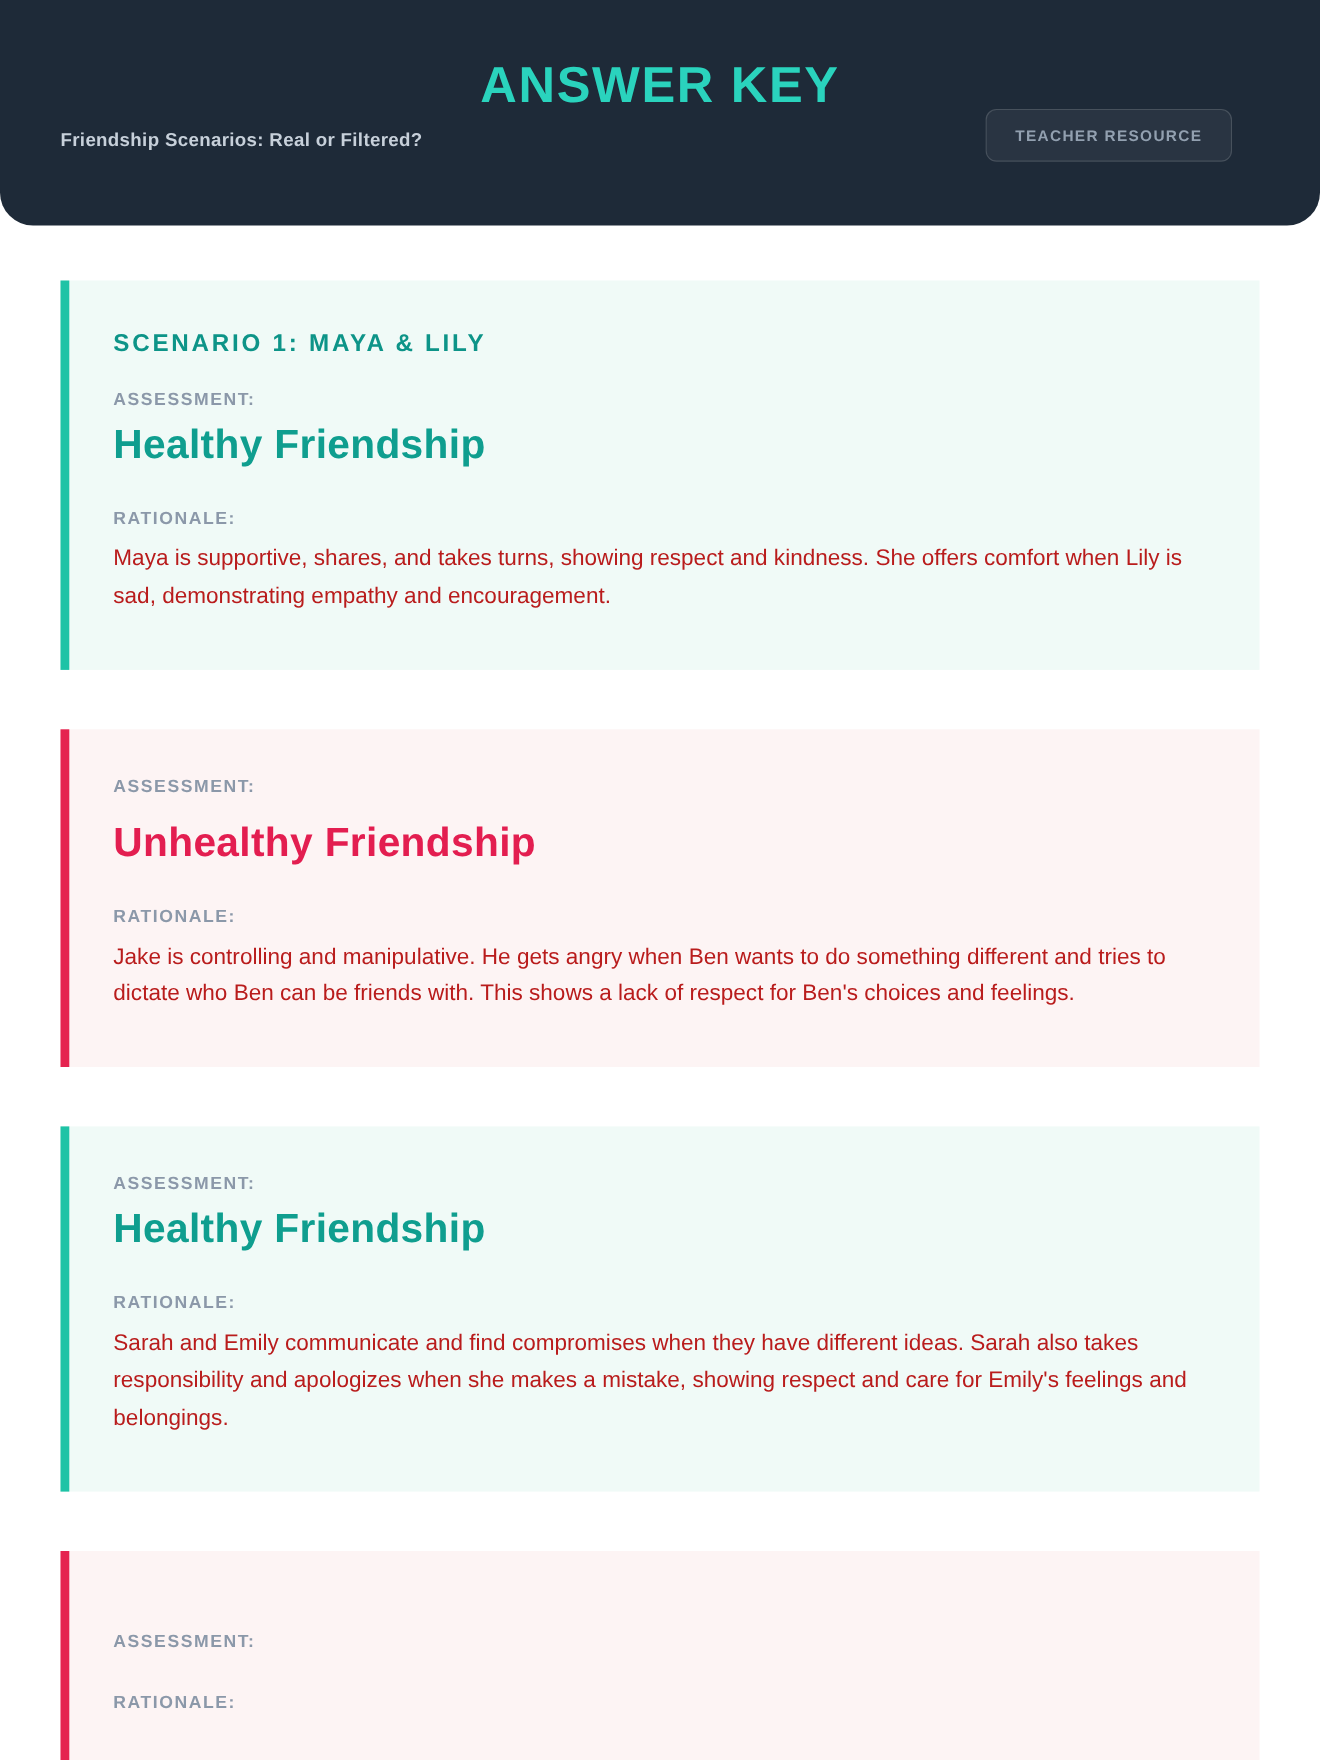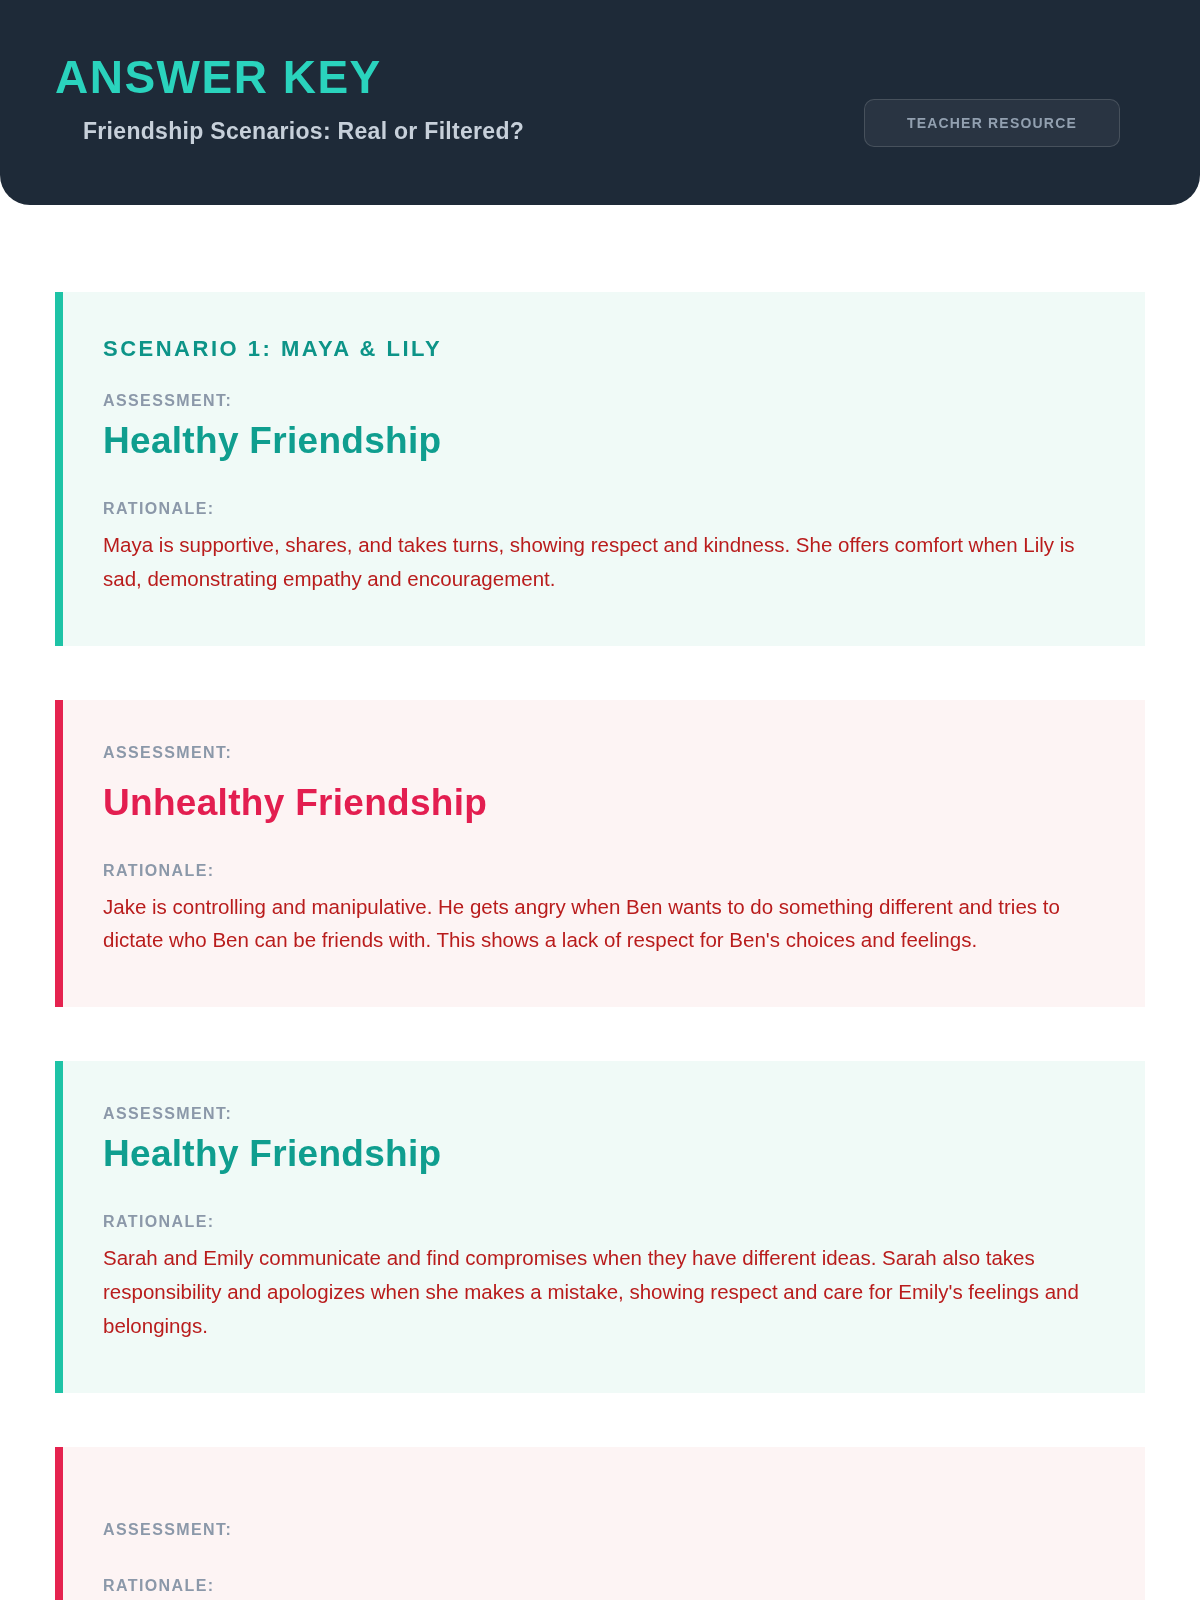--- a/index.html
+++ b/index.html
@@ -26,36 +26,36 @@
     background: #1e2a38;
     border-radius: 0 0 30px 30px;
     padding: 50px 55px 0 55px;
   }
 
   .page-title {
     color: #2ad3bd;
     font-size: 46px;
     font-weight: 800;
     letter-spacing: 1.5px;
+    text-align: center;
   }
 
   .page-subtitle {
     margin-top: 14px;
     color: #c7d0da;
-    font-size: 23px;
+    font-size: 17px;
     font-weight: 700;
     letter-spacing: 0.3px;
-    margin-left: 28px;
   }
 
   .badge {
     position: absolute;
     top: 99px;
     right: 80px;
-    padding: 15px 42px;
+    padding: 15px 26px;
     border-radius: 10px;
     border: 1px solid rgba(255, 255, 255, 0.14);
     background: rgba(255, 255, 255, 0.05);
     color: #92a0b0;
     font-size: 14px;
     font-weight: 700;
     letter-spacing: 1.2px;
   }
 
   
@@ -65,21 +65,20 @@
 
   .card {
     border-left: 8px solid #cccccc;
     padding: 44px 48px 50px 40px;
     margin-bottom: 54px;
   }
 
   .card.healthy {
     background: #f0faf7;
     border-left-color: #1ec3a6;
-    margin-top: 37px;
   }
 
   .card.unhealthy {
     background: #fdf4f4;
     border-left-color: #e5234f;
   }
 
   .card-title {
     font-size: 22px;
     font-weight: 800;

